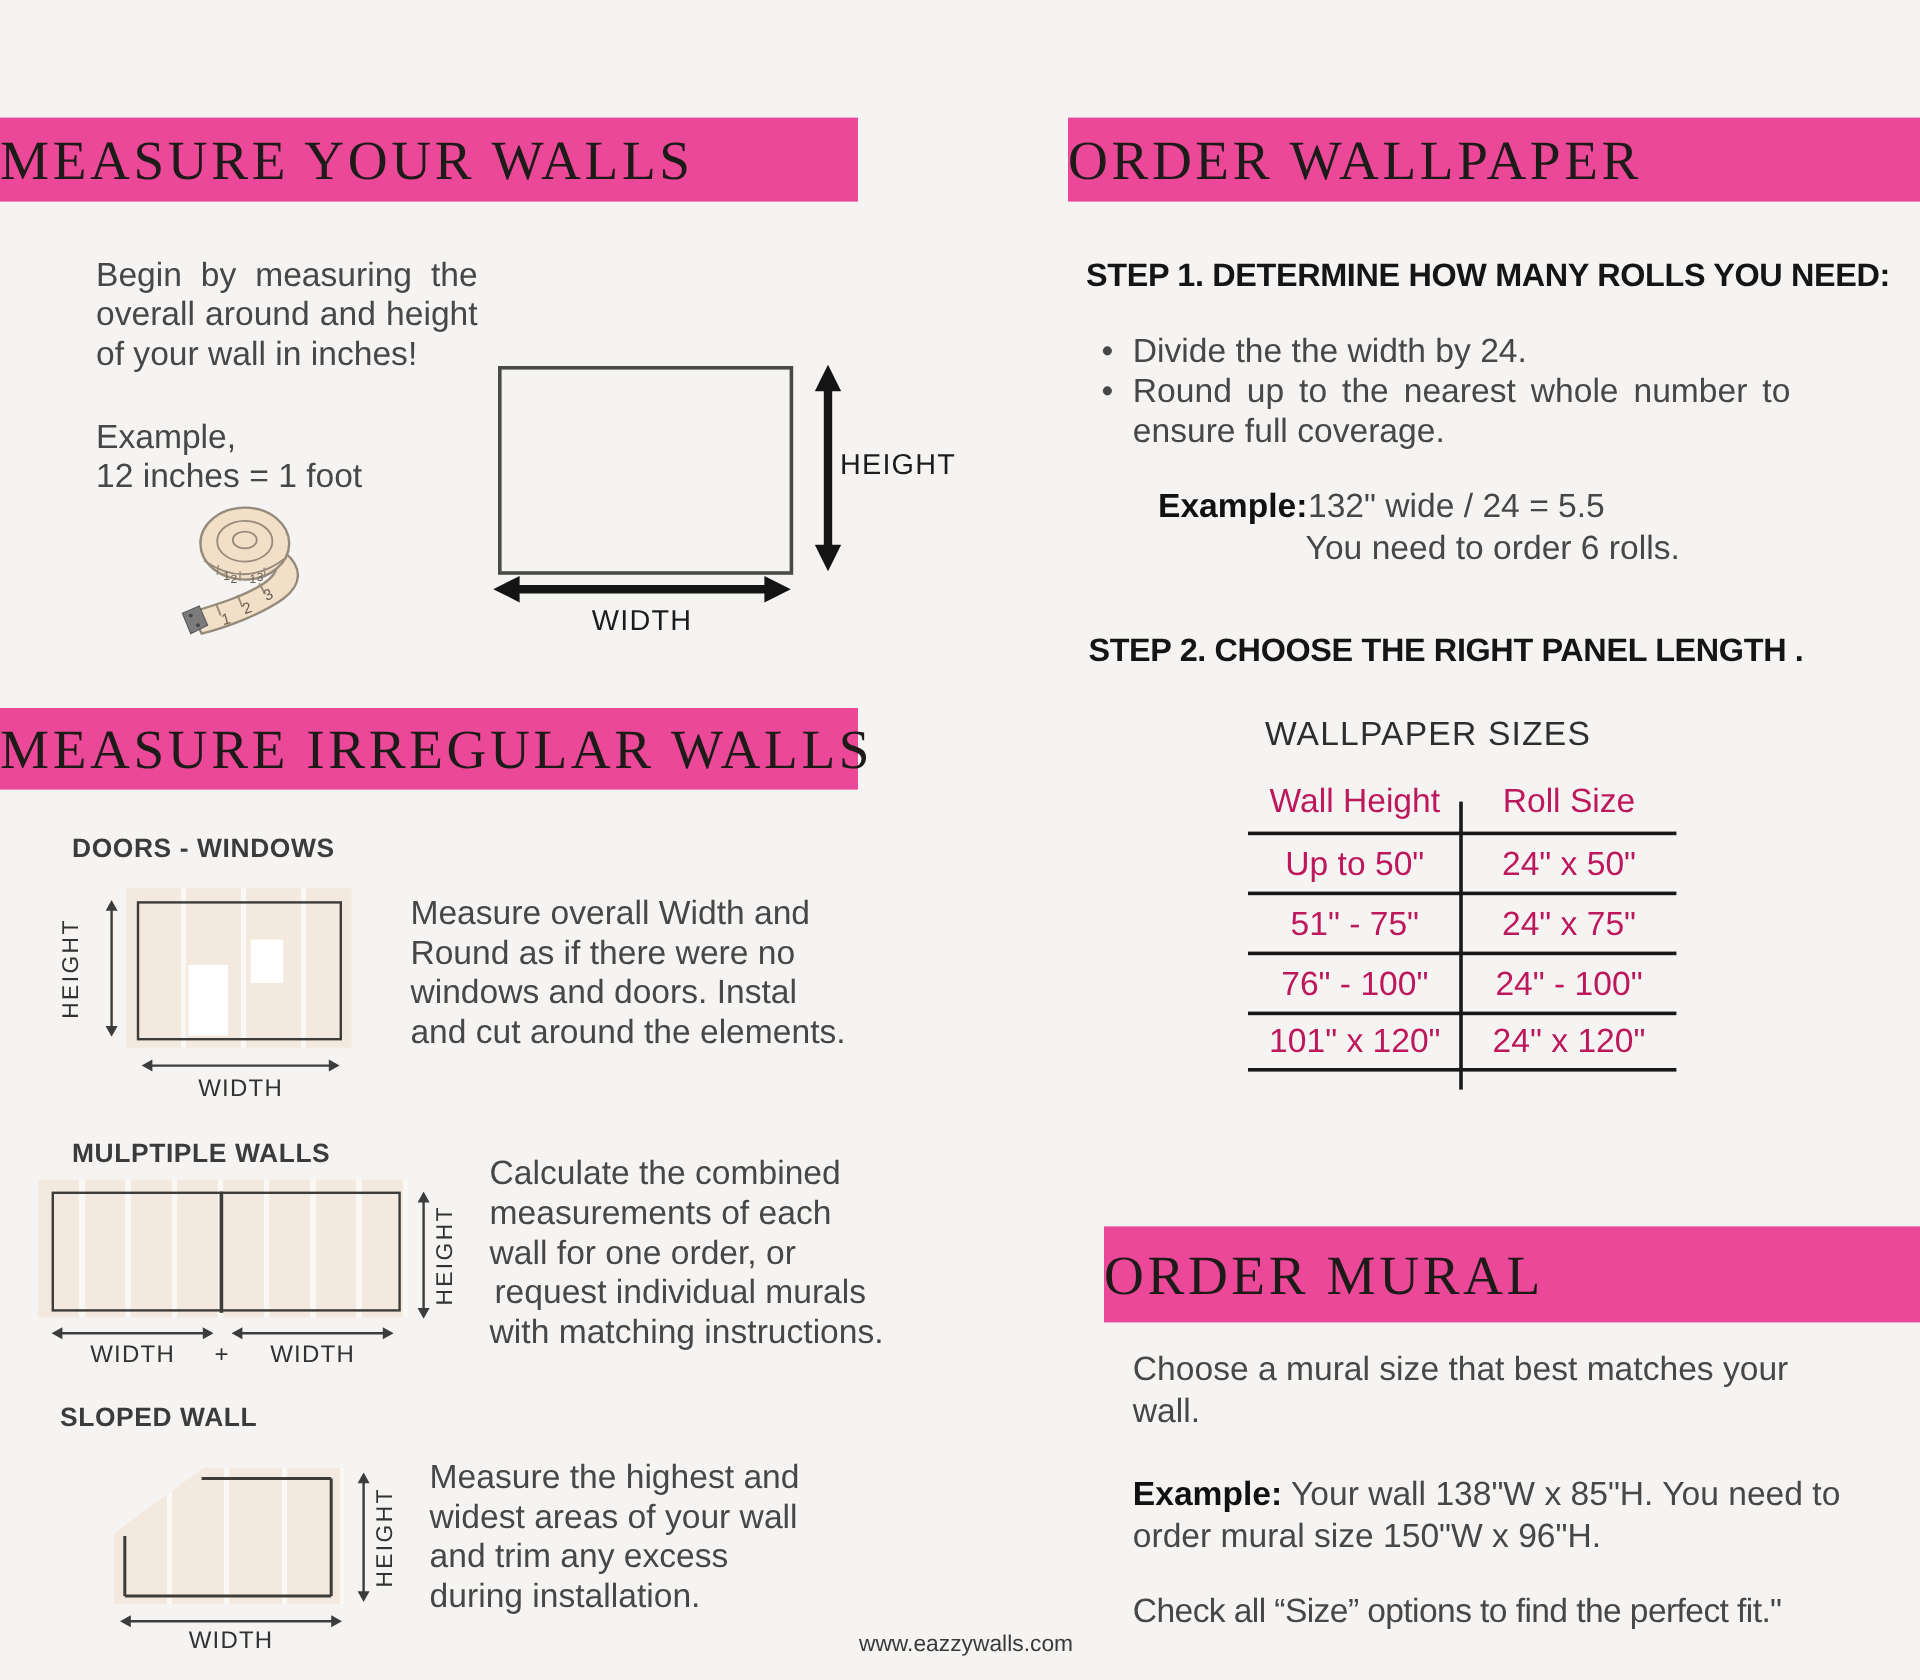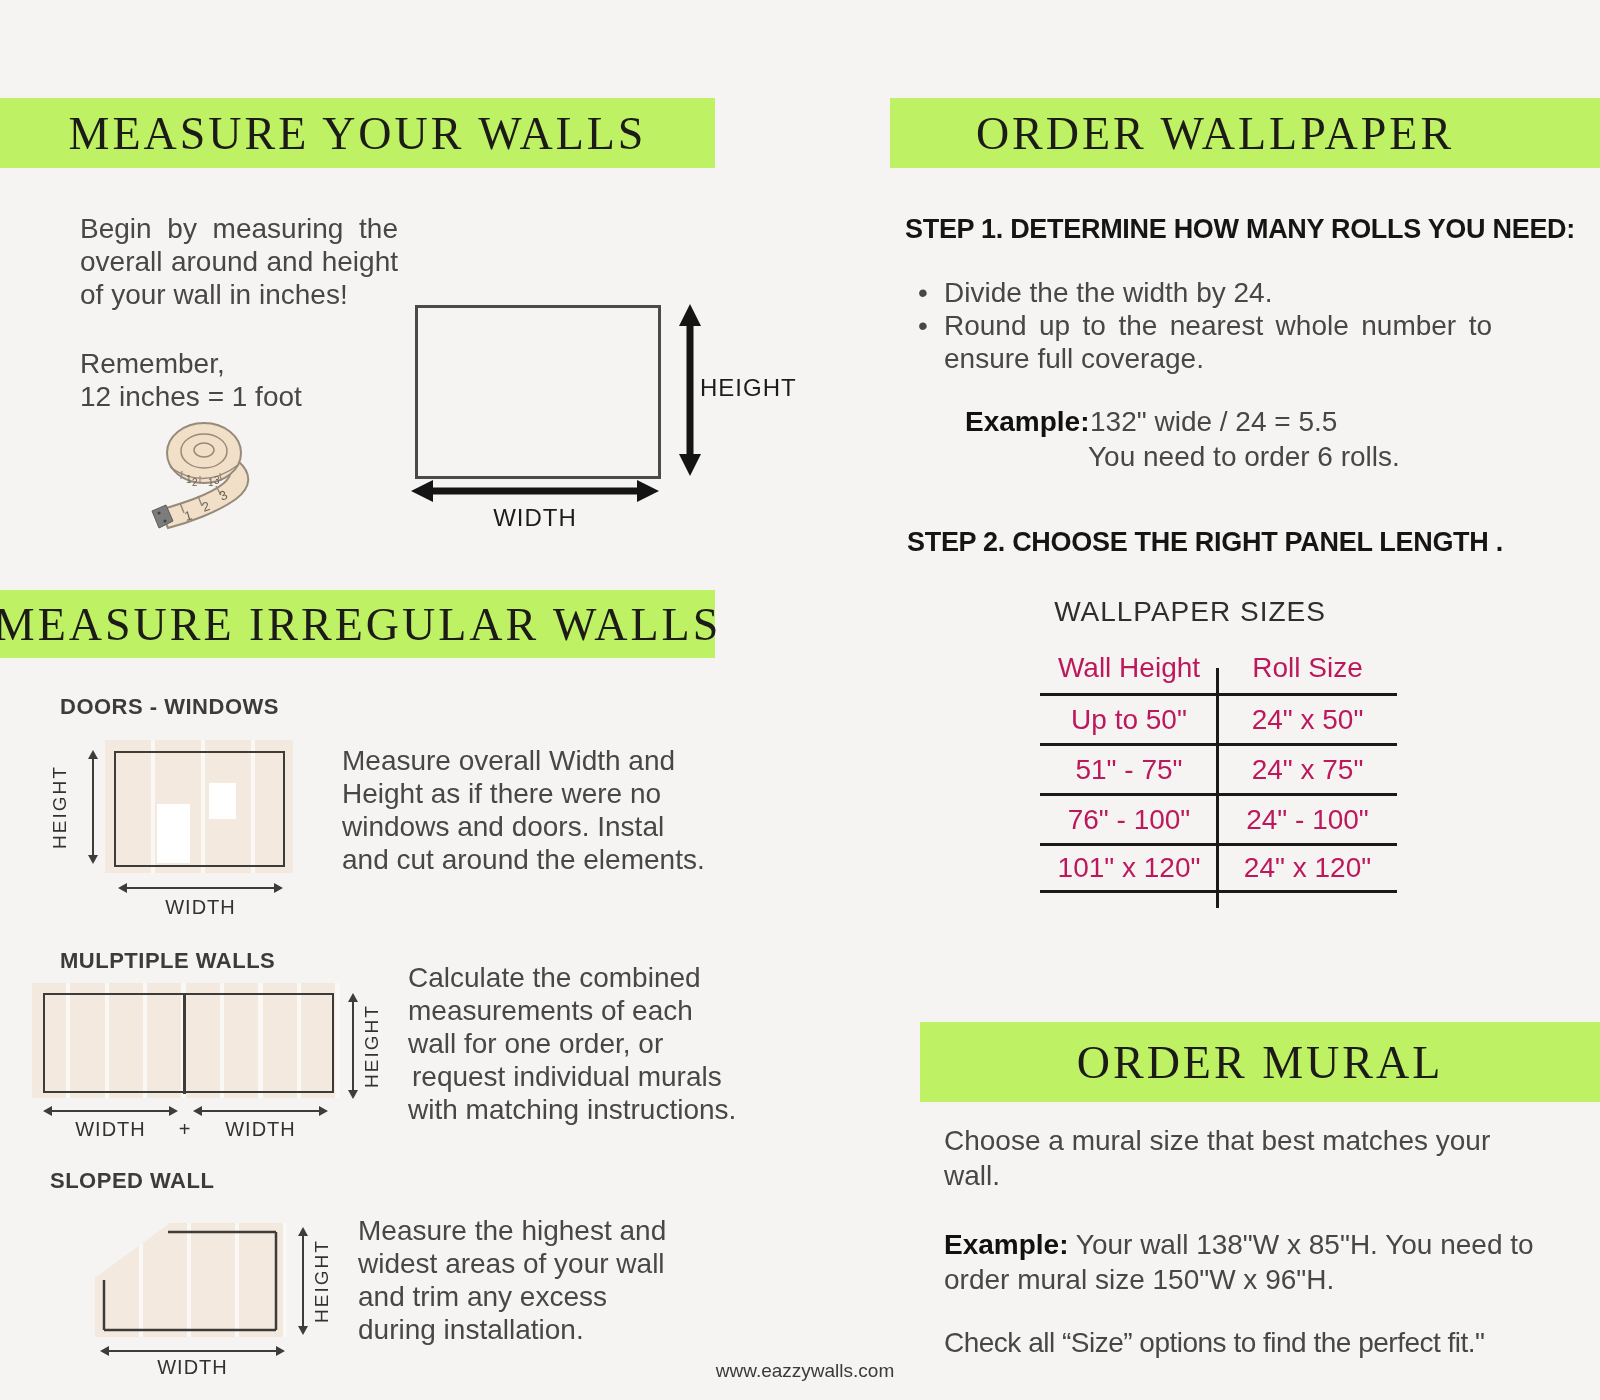--- a/index.html
+++ b/index.html
@@ -3,22 +3,22 @@
 <meta charset="utf-8">
 <style>
   html,body{margin:0;padding:0;}
   #canvas{
     position:relative;width:1600px;height:1400px;
     background:#f5f4f2;overflow:hidden;
     font-family:"Liberation Sans",sans-serif;
   }
   .abs{position:absolute;}
   .band{
-    position:absolute;background:#bef264;
-    display:flex;align-items:center;justify-content:center;
+    position:absolute;background:#ec4899;
+    display:flex;align-items:center;justify-content:flex-start;
   }
   .band-title{
     font-family:"Liberation Serif",serif;font-weight:400;
     font-size:46px;letter-spacing:3px;color:#1d1b18;white-space:nowrap;
   }
   .body-txt{font-size:28px;color:#474747;line-height:33px;white-space:nowrap;}
   .jline{text-align:justify;text-align-last:justify;white-space:normal;}
   .sub-label{
     font-size:22px;font-weight:700;color:#3b3b3b;letter-spacing:.5px;
     white-space:nowrap;
@@ -53,21 +53,21 @@
 <div id="canvas">
 
   <div class="band" style="left:0;top:98px;width:715px;height:70px;">
     <div class="band-title">MEASURE YOUR WALLS</div>
   </div>
 
   <div class="abs body-txt jline" style="left:80px;top:212px;width:318px;">Begin by measuring the</div>
   <div class="abs body-txt jline" style="left:80px;top:245px;width:318px;">overall around and height</div>
   <div class="abs body-txt" style="left:80px;top:278px;">of your wall in inches!</div>
 
-  <div class="abs body-txt" style="left:80px;top:347px;">Remember,</div>
+  <div class="abs body-txt" style="left:80px;top:347px;">Example,</div>
   <div class="abs body-txt" style="left:80px;top:380px;">12 inches = 1 foot</div>
 
   <svg class="abs" style="left:140px;top:415px;" width="122" height="115" viewBox="0 0 122 115">
     <path d="M98,46 C112,58 112,72 96,84 C78,97 48,108 28,113 L20,95 C40,89 70,80 84,68 C92,61 92,54 86,50 Z" fill="#f1dfc7" stroke="#968a7a" stroke-width="2"></path>
     <line x1="40" y1="88" x2="44" y2="98" stroke="#968a7a" stroke-width="1.5"></line>
     <line x1="58" y1="81" x2="62" y2="91" stroke="#968a7a" stroke-width="1.5"></line>
     <line x1="76" y1="71" x2="81" y2="80" stroke="#968a7a" stroke-width="1.5"></line>
     <text x="46" y="106" font-size="13" fill="#6b6153" transform="rotate(-16 46 106)">1</text>
     <text x="64" y="97" font-size="13" fill="#6b6153" transform="rotate(-20 64 97)">2</text>
     <text x="82" y="86" font-size="13" fill="#6b6153" transform="rotate(-26 82 86)">3</text>
@@ -121,21 +121,21 @@
   </svg>
   <div class="abs vlabel" style="left:48px;top:752px;width:24px;height:110px;">HEIGHT</div>
   <svg class="abs" style="left:118px;top:881px;" width="165" height="14" viewBox="0 0 165 14">
     <line x1="6" y1="7" x2="159" y2="7" stroke="#3c3c3c" stroke-width="2"></line>
     <polygon points="0,7 9,2 9,12" fill="#3c3c3c"></polygon>
     <polygon points="165,7 156,2 156,12" fill="#3c3c3c"></polygon>
   </svg>
   <div class="abs dim-label-sm" style="left:118px;top:896px;width:165px;">WIDTH</div>
 
   <div class="abs body-txt" style="left:342px;top:744px;">Measure overall Width and</div>
-  <div class="abs body-txt" style="left:342px;top:777px;">Height as if there were no</div>
+  <div class="abs body-txt" style="left:342px;top:777px;">Round as if there were no</div>
   <div class="abs body-txt" style="left:342px;top:810px;">windows and doors. Instal</div>
   <div class="abs body-txt" style="left:342px;top:843px;">and cut around the elements.</div>
 
   <div class="abs sub-label" style="left:60px;top:948px;width:275px;">MULPTIPLE WALLS</div>
 
   <div class="abs panelbg-multi" style="left:32px;top:983px;width:308px;height:115px;">
     <div class="wall-outline" style="left:11px;top:10px;width:287px;height:96px;"></div>
     <div class="abs" style="left:151px;top:10px;width:3px;height:101px;background:#3e3c39;"></div>
   </div>
   <svg class="abs" style="left:346px;top:993px;" width="14" height="106" viewBox="0 0 14 106">

